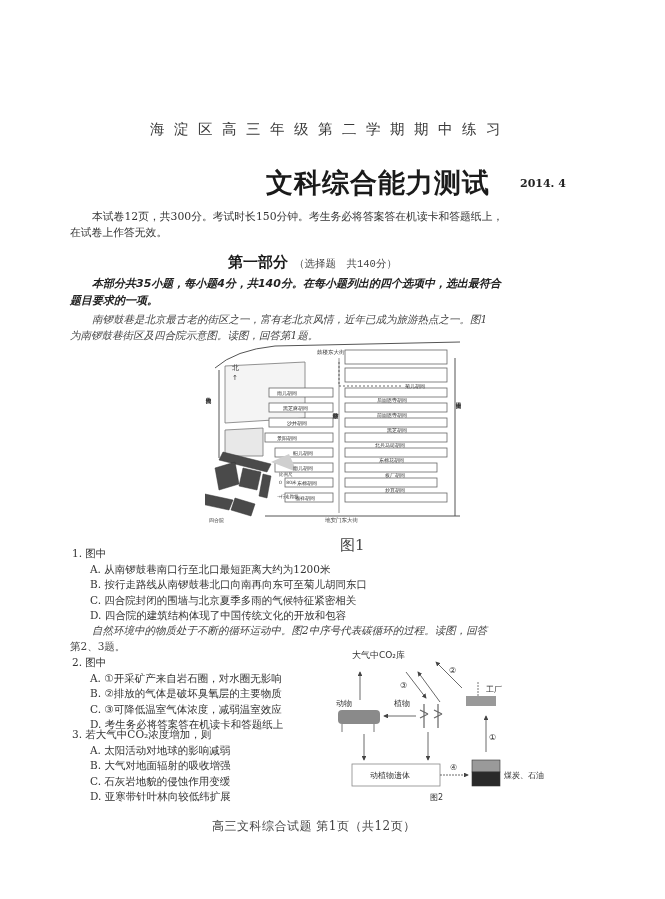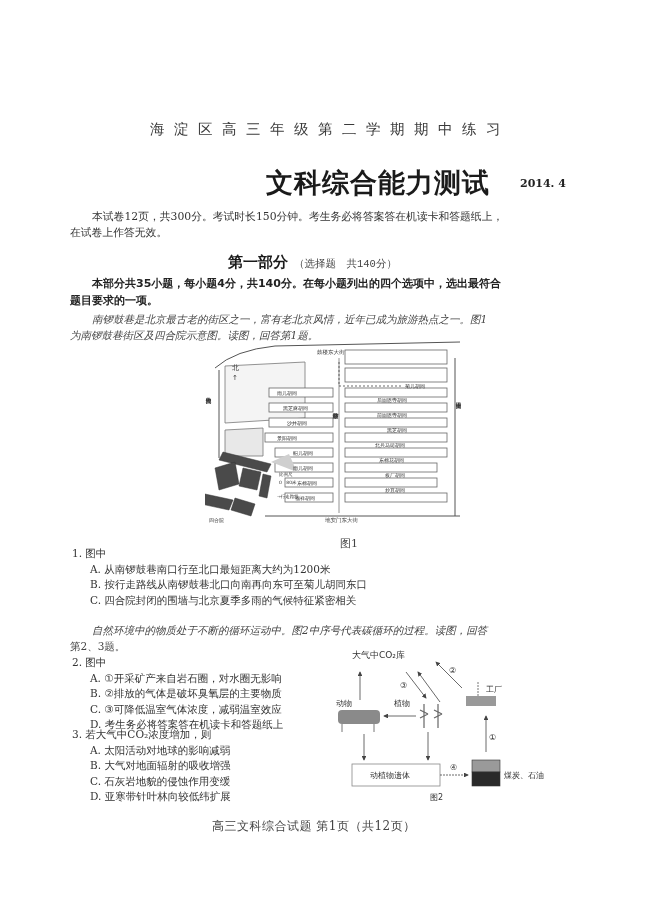--- a/index.html
+++ b/index.html
@@ -9,30 +9,30 @@
     }
     .abs { position: absolute; }
     .school { left: 150px; top: 120px; font-size: 14.5px; letter-spacing: 9.5px; color: #3a3a3a; }
     .title { left: 226px; top: 165px; font-size: 27px; font-weight: bold; letter-spacing: 1px; color: #1a1a1a; margin-left: 40px; }
     .date { left: 520px; top: 177px; font-size: 11px; font-weight: bold; color: #222; }
     .p { font-size: 10.8px; line-height: 16px; color: #333; }
     .intro { left: 70px; top: 209px; width: 520px; }
     .intro .line1 { text-indent: 22px; }
     .part-title { left: 228px; top: 253px; font-family: "DejaVu Sans", sans-serif; font-size: 15px; font-weight: bold; color: #1a1a1a; }
     .part-note { font-family: Liberation Mono, monospace; font-size: 10.5px; font-weight: normal; color: #444; margin-left: 6px; }
-    .instr { left: 70px; top: 275px; width: 528px; font-family: "DejaVu Sans", sans-serif; font-size: 11px; font-weight: bold; line-height: 17px; color: #222; }
+    .instr { left: 70px; top: 275px; width: 528px; font-family: "DejaVu Sans", sans-serif; font-size: 11px; font-weight: bold; line-height: 17px; color: #222; font-style: italic; }
     .instr .line1 { text-indent: 22px; }
     .passage { left: 70px; top: 311px; width: 528px; font-size: 10.5px; line-height: 16px; color: #444; font-style: italic; }
     .passage .line1 { text-indent: 22px; }
 
     
     .map { left: 205px; top: 338px; width: 264px; height: 186px; }
     .map svg { width: 100%; height: 100%; }
     .map text { font-family: "DejaVu Sans", sans-serif; fill: #333; }
-    .fig-cap { font-size: 11px; color: #444; padding-left: 28px; }
+    .fig-cap { font-size: 15px; color: #444; padding-left: 28px; }
 
     .q { font-size: 10.5px; line-height: 15.5px; color: #333; }
     .q .opt { padding-left: 18px; }
     .q1 { left: 72px; top: 546px; width: 520px; }
     .passage2 { left: 70px; top: 622px; width: 530px; font-size: 10.5px; line-height: 16px; color: #444; }
     .passage2 .line1 { text-indent: 22px; font-style: italic; }
     .q2 { left: 72px; top: 655px; width: 270px; }
     .q3 { left: 72px; top: 727px; width: 270px; }
 
     .cycle { left: 332px; top: 642px; width: 240px; height: 172px; }
@@ -151,20 +151,21 @@
     <text x="4" y="184" font-size="5">四合院</text>
   </svg>
 </div>
 <div class="abs fig-cap" style="left:312px; top:536px;">图1</div>
 
 <div class="abs q q1">
   <div>1. 图中</div>
   <div class="opt">A. 从南锣鼓巷南口行至北口最短距离大约为1200米</div>
   <div class="opt">B. 按行走路线从南锣鼓巷北口向南再向东可至菊儿胡同东口</div>
   <div class="opt">C. 四合院封闭的围墙与北京夏季多雨的气候特征紧密相关</div>
+  <div class="opt">D. 四合院的建筑结构体现了中国传统文化的开放和包容</div>
 </div>
 
 <div class="abs passage2">
   <div class="line1">自然环境中的物质处于不断的循环运动中。图2中序号代表碳循环的过程。读图，回答</div>
   <div>第2、3题。</div>
 </div>
 
 <div class="abs q q2">
   <div>2. 图中</div>
   <div class="opt">A. ①开采矿产来自岩石圈，对水圈无影响</div>

